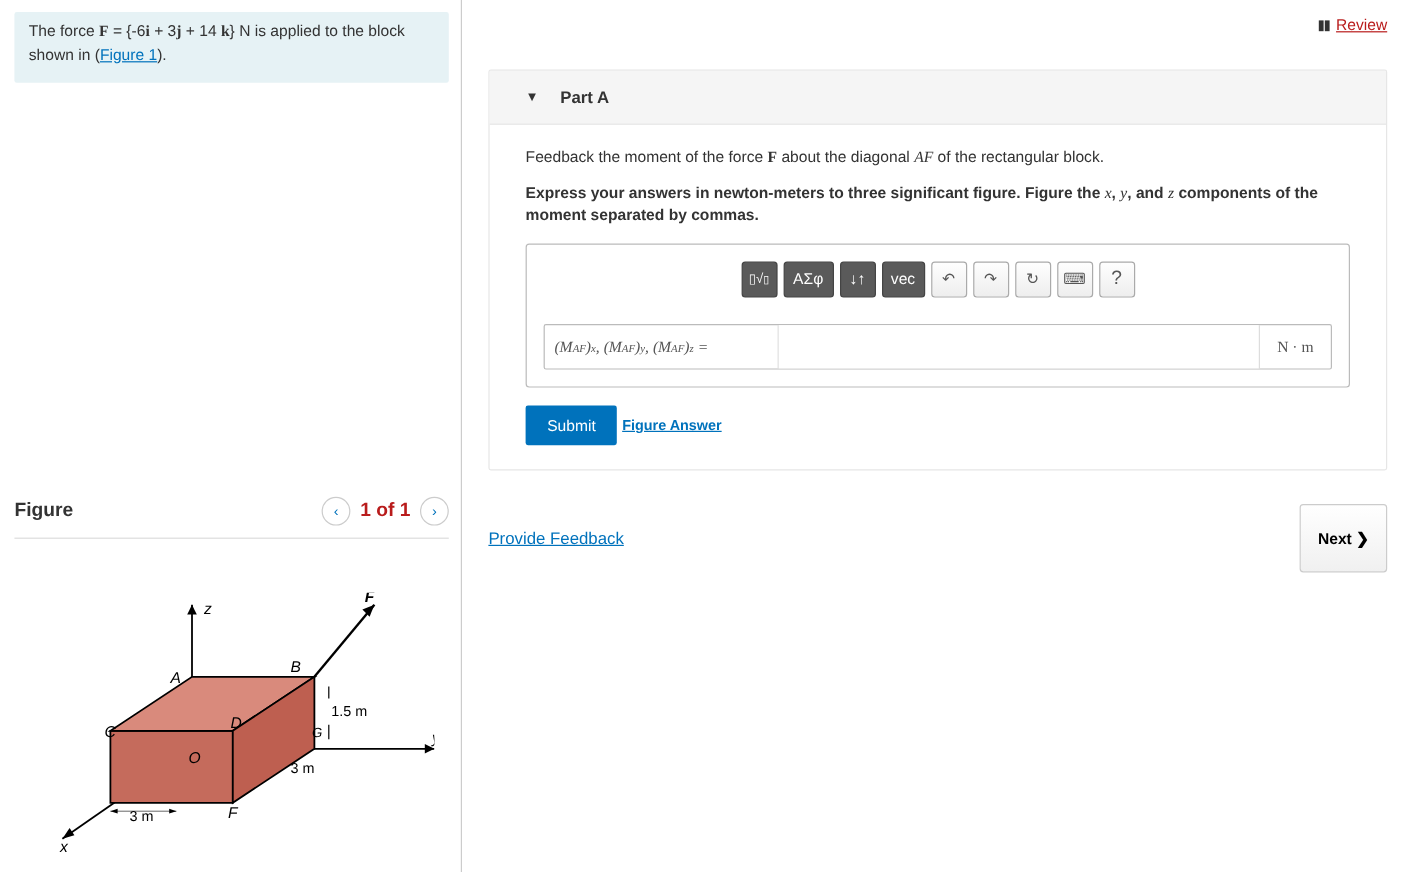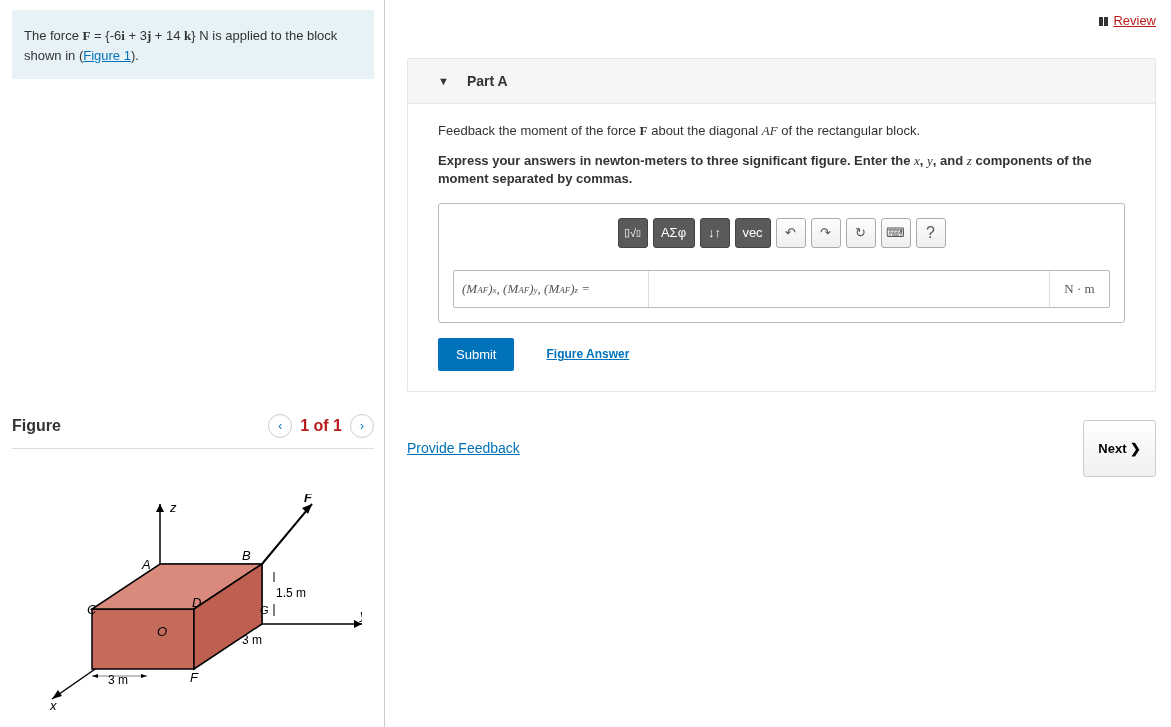--- a/index.html
+++ b/index.html
@@ -1,20 +1,20 @@
 <!DOCTYPE html>
 <html><head>
   <meta charset="utf-8">
   <style>
     * { box-sizing: border-box; margin: 0; padding: 0; }
     body { font-family: Arial, Helvetica, sans-serif; font-size: 13px; color: #333; background: #fff; }
     .container { display: flex; width: 1171px; height: 727px; }
     .left-col { width: 385px; padding: 10px 10px 10px 12px; border-right: 1px solid #ccc; display: flex; flex-direction: column; }
     .right-col { flex: 1; padding: 0 15px 10px 22px; position: relative; }
-    .problem-box { background: #e6f2f5; padding: 16px 14px 14px 12px; border-radius: 2px; line-height: 1.5; }
+    .problem-box { background: #e6f2f5; padding: 6px 14px 14px 12px; border-radius: 2px; line-height: 1.5; }
     .problem-box .bold { font-weight: bold; font-family: Georgia, serif; }
     .link { color: #0072bc; text-decoration: underline; cursor: pointer; }
     .review-bar { text-align: right; padding-top: 13px; padding-bottom: 8px; }
     .review-link { color: #b91c1c; text-decoration: underline; font-size: 13px; }
     .review-icon { display: inline-block; width: 12px; height: 10px; vertical-align: middle; margin-right: 4px; }
     .review-icon span { display: inline-block; width: 4px; height: 9px; background: #333; margin-right: 1px; vertical-align: top; }
     .part-section { border: 1px solid #e6e6e6; border-radius: 2px; margin-top: 22px; }
     .part-header { background: #f5f5f5; padding: 14px 30px; font-weight: bold; font-size: 14px; display: flex; align-items: center; border-bottom: 1px solid #e6e6e6; }
     .part-header .caret { margin-right: 18px; font-size: 11px; }
     .part-body { padding: 18px 30px 20px 30px; }
@@ -22,21 +22,21 @@
     .instruction { font-weight: bold; }
     .instruction .math { font-family: Georgia, serif; font-style: italic; font-weight: normal; }
     .answer-box { border: 1px solid #bbb; border-radius: 3px; margin-top: 14px; padding: 14px; background: #fff; }
     .toolbar { display: flex; gap: 5px; justify-content: center; margin-bottom: 22px; position: relative; }
     .tool-btn { height: 30px; min-width: 30px; border: 1px solid #aaa; border-radius: 3px; background: linear-gradient(#fefefe,#eee); display: flex; align-items: center; justify-content: center; font-size: 13px; cursor: pointer; color: #555; }
     .tool-active { background: #5a5a5a; color: #fff; border-color: #444; }
     .input-row { display: flex; align-items: stretch; border: 1px solid #bbb; border-radius: 2px; }
     .input-label-cell { padding: 10px 8px; font-family: Georgia, serif; font-style: italic; border-right: 1px solid #ddd; white-space: nowrap; min-width: 195px; color: #555; }
     .input-field { flex: 1; border: none; outline: none; padding: 10px; font-size: 13px; }
     .unit-cell { padding: 10px 14px; border-left: 1px solid #ddd; font-family: Georgia, serif; white-space: nowrap; color: #555; min-width: 60px; text-align: center; }
-    .action-row { margin-top: 15px; display: flex; gap: 32px; align-items: center; }
+    .action-row { margin-top: 15px; display: flex; gap: 4px; align-items: center; }
     .submit-btn { background: #0072bc; color: #fff; border: none; padding: 9px 18px; font-size: 13px; cursor: pointer; border-radius: 2px; }
     .request-link { color: #0072bc; text-decoration: underline; font-weight: bold; cursor: pointer; font-size: 12px; }
     .bottom-row { display: flex; justify-content: space-between; align-items: center; margin-top: 28px; }
     .feedback-link { color: #0072bc; text-decoration: underline; cursor: pointer; font-size: 14px; }
     .next-btn { border: 1px solid #ccc; background: linear-gradient(#fff,#f0f0f0); padding: 20px 14px; border-radius: 3px; cursor: pointer; font-weight: bold; font-size: 13px; }
     .figure-area { margin-top: auto; }
     .figure-header { display: flex; justify-content: space-between; align-items: center; padding-bottom: 10px; border-bottom: 1px solid #ddd; }
     .figure-title { font-weight: bold; font-size: 16px; }
     .figure-nav { display: flex; align-items: center; gap: 8px; }
     .nav-btn { width: 24px; height: 24px; border: 1px solid #ccc; border-radius: 50%; background: #fff; display: flex; align-items: center; justify-content: center; color: #0072bc; cursor: pointer; font-size: 12px; }
@@ -119,21 +119,21 @@
     <div class="part-section">
       <div class="part-header">
         <span class="caret">▼</span>
         <span>Part A</span>
       </div>
       <div class="part-body">
         <p>
           <span>Feedback the moment of the force </span><span style="font-family:Georgia,serif;font-weight:bold;">F</span><span> about the diagonal </span><span style="font-family:Georgia,serif;font-style:italic;">AF</span><span> of the rectangular block.</span>
         </p>
         <p class="instruction">
-          <span>Express your answers in newton-meters to three significant figure. Enter the </span><span class="math">x</span><span>, </span><span class="math">y</span><span>, and </span><span class="math">z</span><span> components of the moment separated by commas.</span>
+          <span>Express your answers in newton-meters to three significant figure. Figure the </span><span class="math">x</span><span>, </span><span class="math">y</span><span>, and </span><span class="math">z</span><span> components of the moment separated by commas.</span>
         </p>
 
         <div class="answer-box">
           <div class="toolbar">
             <div class="tool-btn tool-active">
                 <span style="font-size:11px;">▯</span>
                 <span style="font-size:11px;">√</span>
                 <span style="font-size:9px;">▯</span>
               </div>
             <div class="tool-btn tool-active" style="width:42px;">ΑΣφ</div>

